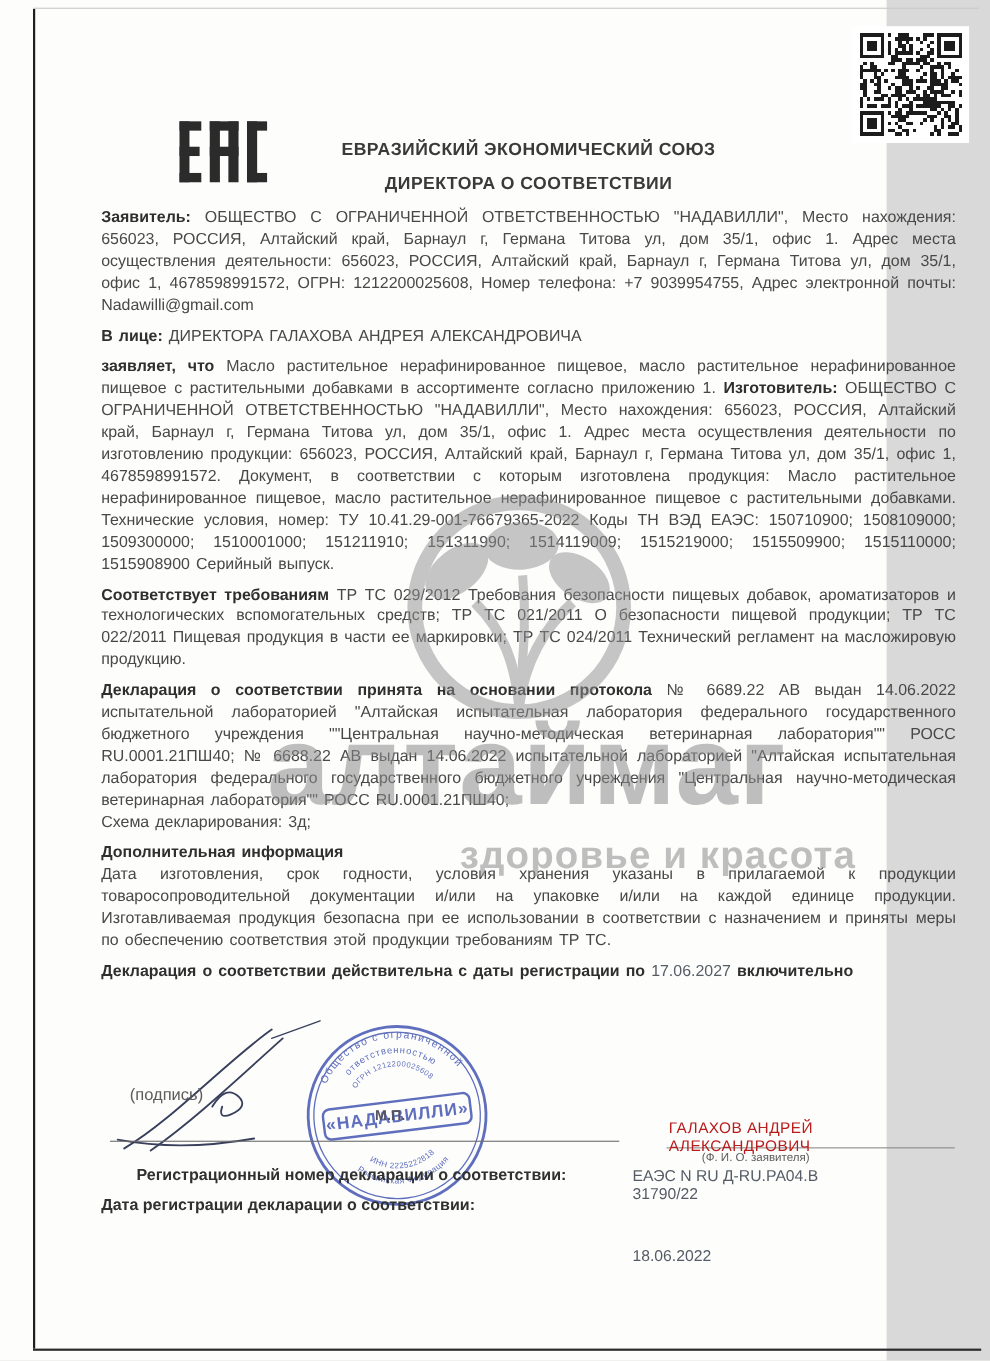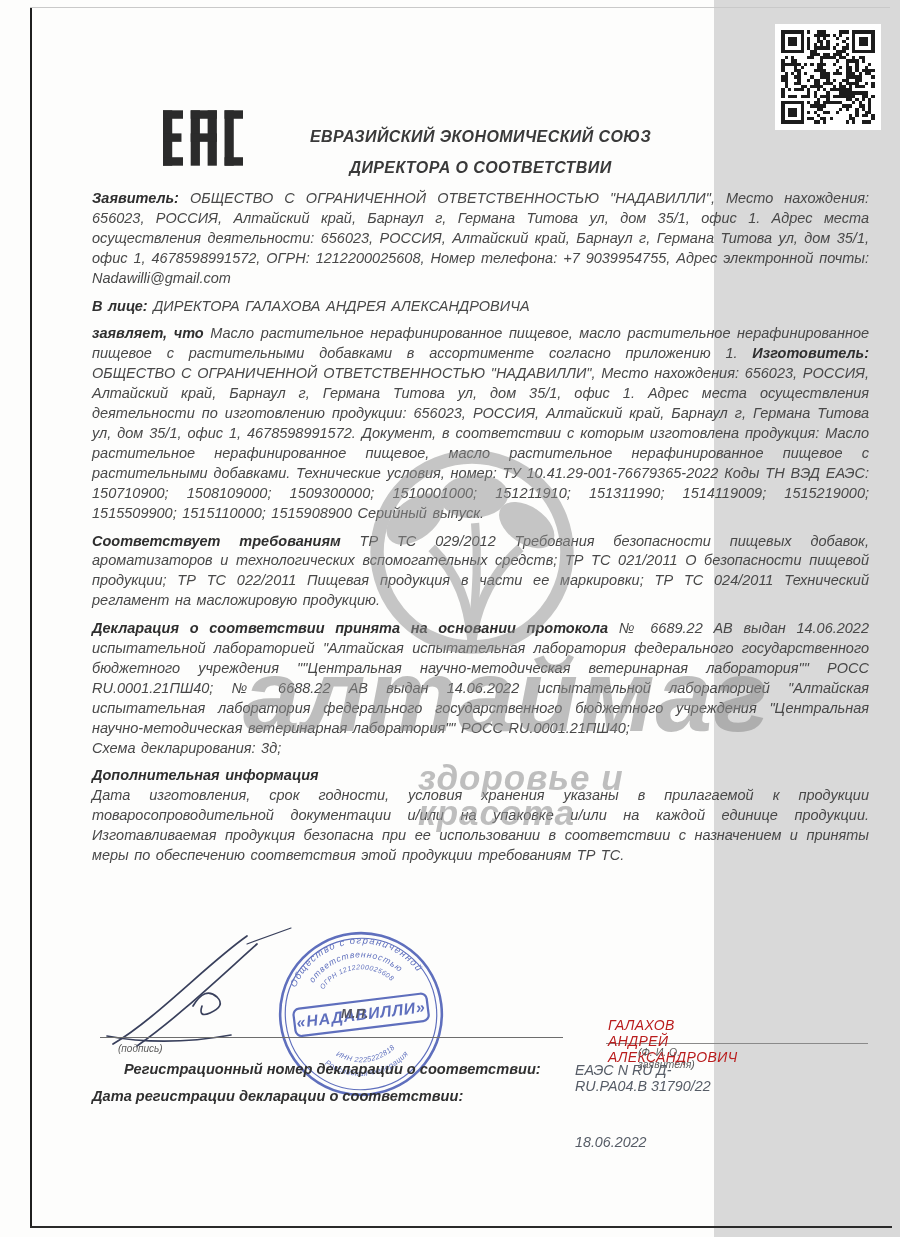--- a/index.html
+++ b/index.html
@@ -1,18 +1,18 @@
 <!DOCTYPE html>
 <html><head>
 <meta charset="utf-8">
 <style>
   html,body{margin:0;padding:0;}
   body{width:900px;height:1237px;position:relative;background:#d9d9d9;overflow:hidden;
        font-family:"Liberation Sans",sans-serif;}
-  .page{position:absolute;left:0;top:0;width:714px;height:1237px;background:#fdfdfc;font-style:italic;}
+  .page{position:absolute;left:0;top:0;width:806px;height:1237px;background:#fdfdfc;}
   
   .edge-left{position:absolute;left:30px;top:8px;height:1218px;width:2px;background:#1f1f1f;}
   .edge-bottom{position:absolute;left:30px;top:1226px;width:862px;height:2px;background:#2a2a2a;}
   .edge-top{position:absolute;left:30px;top:7px;width:860px;height:1px;background:#c9c9c9;}
 
   
   .titles{position:absolute;left:92px;top:128px;width:777px;text-align:center;color:#3a3a3a;}
   .titles .t1{font-size:16px;font-weight:bold;letter-spacing:.4px;}
   .titles .t2{font-size:16px;font-weight:bold;letter-spacing:.4px;margin-top:13px;}
 
@@ -37,21 +37,21 @@
             color:rgba(138,138,138,.55);letter-spacing:1px;line-height:1;}
   .wm-tagline{position:absolute;left:418px;top:760px;font-size:35px;font-weight:bold;
               color:rgba(148,148,148,.6);letter-spacing:1px;line-height:1;}
 
   
   .sig-svg{position:absolute;left:95px;top:922px;width:280px;height:132px;}
   .stamp{position:absolute;left:270px;top:928px;width:182px;height:172px;opacity:.82;transform:rotate(-7deg);}
   .mp{position:absolute;left:341px;top:1006px;font-size:13px;font-weight:bold;color:#55555f;}
   .line-sign{position:absolute;left:100px;top:1037px;width:463px;height:1.4px;background:#6d6d6d;}
   .line-name{position:absolute;left:606px;top:1043px;width:262px;height:1.4px;background:#8a8a8a;}
-  .sig-caption{position:absolute;left:118px;top:1043px;font-size:10px;color:#5c5c5c;}
+  .sig-caption{position:absolute;left:118px;top:987px;font-size:15px;color:#5c5c5c;}
   .name-caption{position:absolute;left:638px;top:1046px;font-size:10.5px;color:#5c5c5c;}
   .applicant-name{position:absolute;left:608px;top:1017px;font-size:14px;color:#b91c1c;letter-spacing:.4px;}
 
   
   .reg-label-1{position:absolute;left:92px;top:1061px;font-size:14.6px;font-weight:bold;color:#303030;margin-left:32px;}
   .reg-value-1{position:absolute;left:575px;top:1062px;font-size:14.3px;color:#565c66;}
   .reg-label-2{position:absolute;left:92px;top:1088px;font-size:14.6px;font-weight:bold;color:#303030;}
   .reg-value-2{position:absolute;left:575px;top:1134px;font-size:14.3px;color:#565c66;}
 </style>
 </head>
@@ -97,20 +97,21 @@
 
   <div class="body-text">
     <p><b class="lbl">Заявитель:</b> <span>ОБЩЕСТВО С ОГРАНИЧЕННОЙ ОТВЕТСТВЕННОСТЬЮ "НАДАВИЛЛИ", Место нахождения: 656023, РОССИЯ, Алтайский край, Барнаул г, Германа Титова ул, дом 35/1, офис 1. Адрес места осуществления деятельности: 656023, РОССИЯ, Алтайский край, Барнаул г, Германа Титова ул, дом 35/1, офис 1, 4678598991572, ОГРН: 1212200025608, Номер телефона: +7 9039954755, Адрес электронной почты: Nadawilli@gmail.com</span></p>
     <p><b class="lbl">В лице:</b> <span>ДИРЕКТОРА ГАЛАХОВА АНДРЕЯ АЛЕКСАНДРОВИЧА</span></p>
     <p><b class="lbl">заявляет, что</b> <span>Масло растительное нерафинированное пищевое, масло растительное нерафинированное пищевое с растительными добавками в ассортименте согласно приложению 1.</span> <b class="lbl">Изготовитель:</b> <span>ОБЩЕСТВО С ОГРАНИЧЕННОЙ ОТВЕТСТВЕННОСТЬЮ "НАДАВИЛЛИ", Место нахождения: 656023, РОССИЯ, Алтайский край, Барнаул г, Германа Титова ул, дом 35/1, офис 1. Адрес места осуществления деятельности по изготовлению продукции: 656023, РОССИЯ, Алтайский край, Барнаул г, Германа Титова ул, дом 35/1, офис 1, 4678598991572. Документ, в соответствии с которым изготовлена продукция: Масло растительное нерафинированное пищевое, масло растительное нерафинированное пищевое с растительными добавками. Технические условия, номер: ТУ 10.41.29-001-76679365-2022 Коды ТН ВЭД ЕАЭС: 150710900; 1508109000; 1509300000; 1510001000; 151211910; 151311990; 1514119009; 1515219000; 1515509900; 1515110000; 1515908900 Серийный выпуск.</span></p>
     <p><b class="lbl">Соответствует требованиям</b> <span>ТР ТС 029/2012 Требования безопасности пищевых добавок, ароматизаторов и технологических вспомогательных средств; ТР ТС 021/2011 О безопасности пищевой продукции; ТР ТС 022/2011 Пищевая продукция в части ее маркировки; ТР ТС 024/2011 Технический регламент на масложировую продукцию.</span></p>
     <p class="m0"><b class="lbl">Декларация о соответствии принята на основании протокола</b> <span>№ 6689.22 АВ выдан 14.06.2022 испытательной лабораторией "Алтайская испытательная лаборатория федерального государственного бюджетного учреждения ""Центральная научно-методическая ветеринарная лаборатория"" РОСС RU.0001.21ПШ40; № 6688.22 АВ выдан 14.06.2022 испытательной лабораторией "Алтайская испытательная лаборатория федерального государственного бюджетного учреждения "Центральная научно-методическая ветеринарная лаборатория"" РОСС RU.0001.21ПШ40;</span></p>
     <p><span>Схема декларирования: 3д;</span></p>
     <p class="m0"><b class="lbl">Дополнительная информация</b></p>
     <p><span>Дата изготовления, срок годности, условия хранения указаны в прилагаемой к продукции товаросопроводительной документации и/или на упаковке и/или на каждой единице продукции. Изготавливаемая продукция безопасна при ее использовании в соответствии с назначением и приняты меры по обеспечению соответствия этой продукции требованиям ТР ТС.</span></p>
+    <p><b class="lbl">Декларация о соответствии действительна с даты регистрации по</b> <span class="val">17.06.2027</span> <b class="lbl">включительно</b></p>
   </div>
 
   <svg class="wm wm-logo" viewBox="0 0 250 200" aria-hidden="true">
     <g stroke="#8f8f8f" fill="none">
       <circle cx="125" cy="100" r="92" stroke-width="13"></circle>
       <path d="M125 186 C121 150 112 122 86 96" stroke-width="9"></path>
       <path d="M125 186 C128 145 132 115 128 72" stroke-width="8"></path>
       <path d="M125 186 C130 150 145 120 172 96" stroke-width="9"></path>
     </g>
     <g fill="#8f8f8f">

